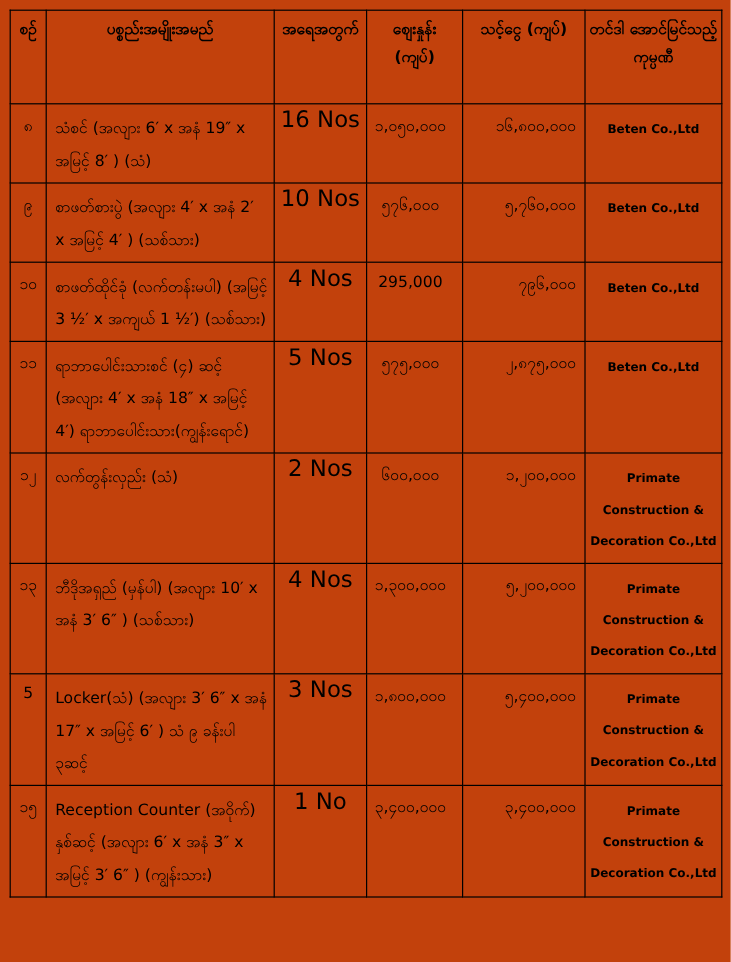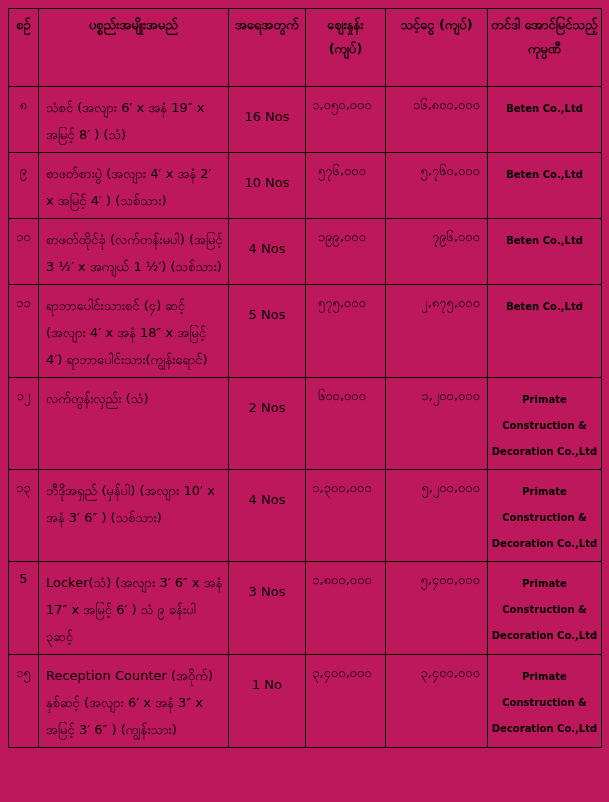--- a/index.html
+++ b/index.html
@@ -4,21 +4,21 @@
 <style>
   * { margin: 0; padding: 0; box-sizing: border-box; }
   html, body {
     background: #ffffff;
     font-family: "DejaVu Sans", "Liberation Sans", sans-serif;
     color: #000000;
   }
   .page {
     width: 609px;
     height: 802px;
-    background: #be185d;
+    background: #c2410c;
     position: relative;
     overflow: hidden;
   }
   table.tender {
     position: absolute;
     left: 8px;
     top: 8px;
     width: 593px;
     border-collapse: collapse;
     table-layout: fixed;
@@ -49,23 +49,23 @@
     text-align: center;
     padding-top: 9px;
   }
   td.item-cell {
     font-size: 13px;
     text-align: left;
     padding: 7px 5px 4px 7px;
     line-height: 27px;
   }
   td.qty-cell {
-    font-size: 13px;
+    font-size: 19px;
     text-align: center;
-    padding-top: 22px;
+    padding-top: 2px;
   }
   td.price-cell {
     font-size: 13px;
     text-align: center;
     padding: 9px 9px 4px 2px;
   }
   td.amount-cell {
     font-size: 13px;
     text-align: right;
     padding: 9px 7px 4px 2px;
@@ -115,21 +115,21 @@
           <td class="item-cell">စာဖတ်စားပွဲ (အလျား 4′ x အနံ 2′ x အမြင့် 4′ ) (သစ်သား)</td>
           <td class="qty-cell">10 Nos</td>
           <td class="price-cell">၅၇၆,၀၀၀</td>
           <td class="amount-cell">၅,၇၆၀,၀၀၀</td>
           <td class="company-cell">Beten Co.,Ltd</td>
         </tr>
         <tr style="height: 61px;">
           <td class="serial-cell">၁၀</td>
           <td class="item-cell">စာဖတ်ထိုင်ခုံ (လက်တန်းမပါ) (အမြင့် 3 ½′ x အကျယ် 1 ½′) (သစ်သား)</td>
           <td class="qty-cell">4 Nos</td>
-          <td class="price-cell">၁၉၉,၀၀၀</td>
+          <td class="price-cell">295,000</td>
           <td class="amount-cell">၇၉၆,၀၀၀</td>
           <td class="company-cell">Beten Co.,Ltd</td>
         </tr>
         <tr style="height: 83px;">
           <td class="serial-cell">၁၁</td>
           <td class="item-cell">ရာဘာပေါင်းသားစင် (၄) ဆင့် (အလျား 4′ x အနံ 18″ x အမြင့် 4′) ရာဘာပေါင်းသား(ကျွန်းရောင်)</td>
           <td class="qty-cell">5 Nos</td>
           <td class="price-cell">၅၇၅,၀၀၀</td>
           <td class="amount-cell">၂,၈၇၅,၀၀၀</td>
           <td class="company-cell">Beten Co.,Ltd</td>

